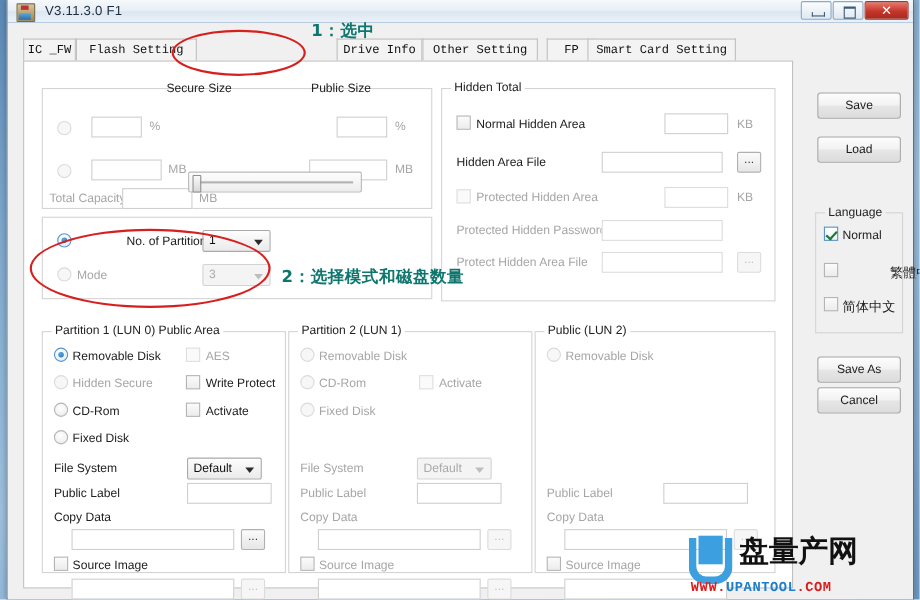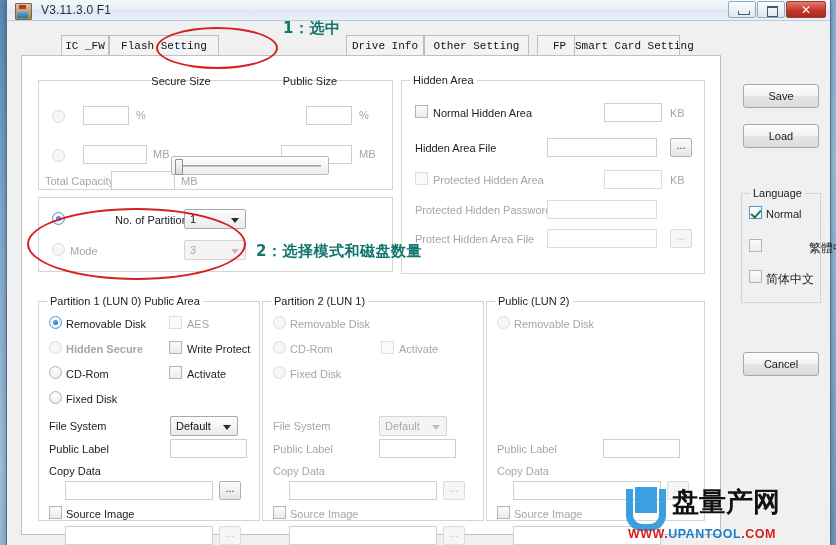--- a/index.html
+++ b/index.html
@@ -62,21 +62,21 @@
   .minbar{position:absolute;left:9px;top:9px;width:10px;height:3px;border:1px solid #3d5a76;border-top:none;}
   .maxbox{position:absolute;left:9px;top:4px;width:9px;height:8px;border:1px solid #3d5a76;border-top-width:2px;}
 
   
   #client{
     position:absolute;left:0;top:21px;width:100%;height:524px;
     background:#f0f0f0;
   }
   
   #tabstrip{
-    position:absolute;left:14px;top:14px;width:586px;height:21px;margin-left:40px;
+    position:absolute;left:14px;top:14px;width:586px;height:21px;
   }
   .tab{
     position:absolute;top:0;height:21px;box-sizing:border-box;
     background:#f3f3f3;border:1px solid #bfbfbf;border-bottom:none;
     font-family:"Liberation Mono","DejaVu Sans Mono",monospace;
     font-size:11px;color:#111;text-align:center;line-height:20px;
     white-space:nowrap;
   }
   .tab.active{background:#ffffff;border-color:#b0b0b0;z-index:3;height:23px;line-height:21px;}
 
@@ -176,21 +176,21 @@
     border:7px solid #3b9fe0;border-top:none;
     border-radius:0 0 16px 16px;box-sizing:border-box;
   }
   #wm .u2{position:absolute;left:9px;top:2px;width:22px;height:26px;background:#3b9fe0;}
   #wm .cn{
     position:absolute;left:46px;top:2px;font-size:27px;font-weight:bold;color:#111;
     font-family:"DejaVu Sans","Liberation Sans",sans-serif;letter-spacing:0px;line-height:30px;
   }
   #wm .url{
     position:absolute;left:2px;bottom:2px;font-size:12.5px;font-weight:bold;
-    font-family:Liberation Sans, sans-serif;letter-spacing:.5px;
+    font-family:Liberation Mono, monospace;letter-spacing:.5px;
   }
   #wm .url .red{color:#d81f1f;}
   #wm .url .blue{color:#1e7fc8;}
 </style>
 </head>
 <body>
 
 <div id="window">
 
   <div id="titlebar">
@@ -209,21 +209,21 @@
   </div>
 
   <div id="client">
 
     <div id="tabstrip">
       <div class="tab" style="left:0px;width:48px;">IC _FW</div>
       <div class="tab" style="left:48px;width:110px;">Flash Setting</div>
       <div class="tab" style="left:285px;width:78px;">Drive Info</div>
       <div class="tab" style="left:363px;width:105px;">Other Setting</div>
       <div class="tab" style="left:476px;width:45px;">FP</div>
-      <div class="tab" style="left:513px;width:106px;">Smart Card Setting</div>
+      <div class="tab" style="left:513px;width:135px;">Smart Card Setting</div>
     </div>
 
     <div id="tabpage">
 
       <div class="gbox" style="left:16px;top:24px;width:355px;height:110px;">
         <div class="lbl ctr" style="left:102px;top:-6px;width:80px;">Secure Size</div>
         <div class="lbl ctr" style="left:231px;top:-6px;width:80px;">Public Size</div>
 
         <div class="radio dim" style="left:13px;top:29px;"></div>
         <div class="tbox" style="left:44px;top:25px;width:46px;"></div>
@@ -241,21 +241,21 @@
         <div class="tbox" style="left:72px;top:90px;width:64px;"></div>
         <div class="lbl dim" style="left:142px;top:94px;">MB</div>
       </div>
 
       <div id="slider">
         <div class="track"></div>
         <div class="thumb"></div>
       </div>
 
       <div class="gbox" style="left:379px;top:24px;width:304px;height:194px;">
-        <div class="glabel">Hidden Area</div>
+        <div class="glabel">Hidden Total</div>
 
         <div class="cbox" style="left:13px;top:24px;"></div>
         <div class="lbl" style="left:31px;top:26px;">Normal Hidden Area</div>
         <div class="tbox" style="left:202px;top:22px;width:58px;"></div>
         <div class="lbl dim" style="left:268px;top:26px;">KB</div>
 
         <div class="lbl" style="left:13px;top:61px;">Hidden Area File</div>
         <div class="tbox" style="left:145px;top:57px;width:110px;"></div>
         <div class="dots" style="left:268px;top:57px;">...</div>
 
@@ -290,21 +290,21 @@
 
       <div class="gbox" style="left:16px;top:245px;width:222px;height:220px;">
         <div class="glabel">Partition 1 (LUN 0) Public Area</div>
 
         <div class="radio on" style="left:10px;top:14px;"></div>
         <div class="lbl" style="left:27px;top:16px;">Removable Disk</div>
         <div class="cbox dim" style="left:130px;top:14px;"></div>
         <div class="lbl dim" style="left:148px;top:16px;">AES</div>
 
         <div class="radio dim" style="left:10px;top:39px;"></div>
-        <div class="lbl dim" style="left:27px;top:41px;font-weight:bold;">Hidden Secure</div>
+        <div class="lbl dim" style="left:27px;top:41px;">Hidden Secure</div>
         <div class="cbox" style="left:130px;top:39px;"></div>
         <div class="lbl" style="left:148px;top:41px;">Write Protect</div>
 
         <div class="radio" style="left:10px;top:64px;"></div>
         <div class="lbl" style="left:27px;top:66px;">CD-Rom</div>
         <div class="cbox" style="left:130px;top:64px;"></div>
         <div class="lbl" style="left:148px;top:66px;">Activate</div>
 
         <div class="radio" style="left:10px;top:89px;"></div>
         <div class="lbl" style="left:27px;top:91px;">Fixed Disk</div>
@@ -387,20 +387,21 @@
     <div id="langbox">
       <div class="glabel" style="background:#f0f0f0;">Language</div>
       <div class="cbox on" style="left:7px;top:12px;"></div>
       <div class="lbl" style="left:24px;top:14px;">Normal</div>
       <div class="cbox" style="left:7px;top:45px;"></div>
       <div class="lbl" style="left:24px;top:46px;font-family:'DejaVu Sans',sans-serif;font-size:12px;margin-left:43px;">繁體中文</div>
       <div class="cbox" style="left:7px;top:76px;"></div>
       <div class="lbl" style="left:24px;top:77px;font-family:'DejaVu Sans',sans-serif;font-size:12px;">简体中文</div>
     </div>
 
+    <div class="pbtn" style="left:736px;top:303px;">Save As</div>
     <div class="pbtn" style="left:736px;top:331px;">Cancel</div>
 
   </div>
 </div>
 
 <div class="ellipse" style="left:156px;top:27px;width:118px;height:38px;"></div>
 <div class="anno" style="left:283px;top:19px;">1：选中</div>
 
 <div class="ellipse" style="left:27px;top:208px;width:215px;height:68px;"></div>
 <div class="anno" style="left:256px;top:242px;">2：选择模式和磁盘数量</div>

